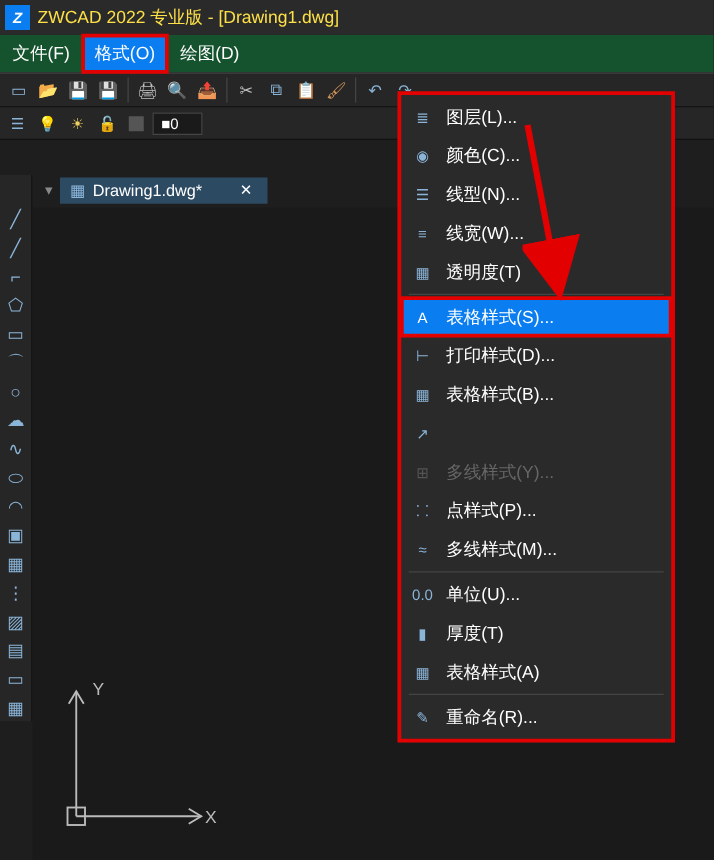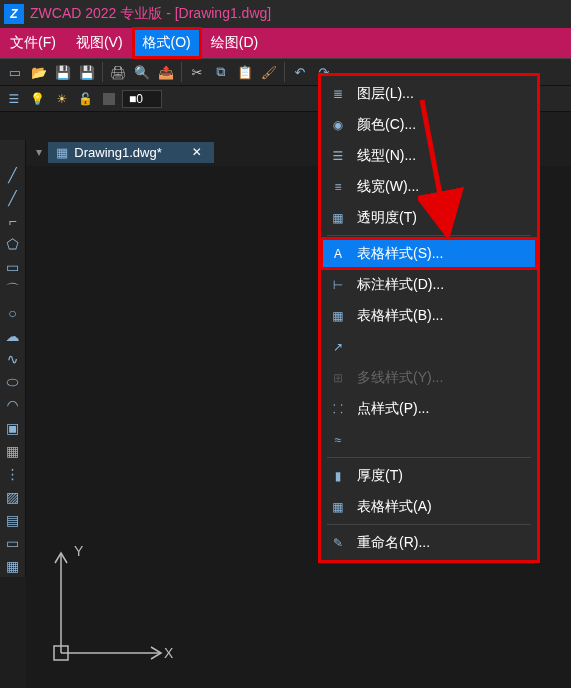--- a/index.html
+++ b/index.html
@@ -1,22 +1,22 @@
 <!DOCTYPE html>
 <html><head>
 <meta charset="utf-8">
 <style>
 * { margin: 0; padding: 0; box-sizing: border-box; font-family: "Microsoft YaHei", "SimSun", sans-serif; }
 body { width: 571px; height: 688px; background: #1e1e1e; overflow: hidden; position: relative; }
 
 .titlebar { height: 28px; background: #2a2a2a; display: flex; align-items: center; padding: 0 4px; gap: 6px; }
 .logo { width: 20px; height: 20px; background: #0a7ef0; display: flex; align-items: center; justify-content: center; color: #fff; font-size: 12px; font-style: italic; font-weight: bold; }
-.title { color: #ec4899; font-size: 14px; }
-
-.menubar { height: 30px; background: #be185d; display: flex; align-items: stretch; }
+.title { color: #fde047; font-size: 14px; }
+
+.menubar { height: 30px; background: #14532d; display: flex; align-items: stretch; }
 .menu-item { color: #fff; font-size: 14px; padding: 0 10px; display: flex; align-items: center; cursor: pointer; }
 .menu-item.active { background: #0a7ef0; }
 .menu-item.boxed { outline: 3px solid #e30000; outline-offset: -2px; }
 
 .toolbar1, .toolbar2 { height: 28px; background: #262626; border-top: 1px solid #404040; border-bottom: 1px solid #111; display: flex; align-items: center; padding: 0 4px; gap: 2px; }
 .tool-btn { width: 22px; height: 22px; display: flex; align-items: center; justify-content: center; cursor: pointer; color: #c0c0c0; font-size: 13px; }
 .tool-sep { width: 1px; height: 20px; background: #444; margin: 0 2px; }
 
 .layer-toolbar { height: 26px; background: #262626; display: flex; align-items: center; padding: 0 4px; gap: 4px; border-bottom: 1px solid #111; }
 .layer-icon { width: 20px; height: 20px; display: flex; align-items: center; justify-content: center; font-size: 12px; }
@@ -51,21 +51,20 @@
 
 <div class="titlebar">
   <div class="logo">Z</div>
   <span class="title">
     <span>ZWCAD 2022 专业版</span> - <span>[Drawing1.dwg]</span>
   </span>
 </div>
 
 <div class="menubar">
   <div class="menu-item">文件(F)</div>
-  <div class="menu-item">视图(V)</div>
   <div class="menu-item active boxed">格式(O)</div>
   <div class="menu-item">绘图(D)</div>
 </div>
 
 <div class="toolbar1">
   <div class="tool-btn" style="color:#8ab4d8">▭</div>
   <div class="tool-btn" style="color:#d8a85a">📂</div>
   <div class="tool-btn" style="color:#5a8ad8">💾</div>
   <div class="tool-btn" style="color:#5a8ad8">💾</div>
   <div class="tool-sep"></div>
@@ -155,41 +154,46 @@
       <span class="dd-icon">▦</span>
       <span>透明度(T)</span>
     </div>
   <div class="dd-sep"></div>
   <div class="dd-item highlighted">
       <span class="dd-icon" style="color:#fff">A</span>
       <span>表格样式(S)...</span>
     </div>
   <div class="dd-item">
       <span class="dd-icon">⊢</span>
-      <span>标注样式(D)...</span>
+      <span>打印样式(D)...</span>
     </div>
   <div class="dd-item">
       <span class="dd-icon">▦</span>
       <span>表格样式(B)...</span>
     </div>
   <div class="dd-item">
       <span class="dd-icon">↗</span>
     </div>
   <div class="dd-item disabled">
       <span class="dd-icon" style="color:#555">⊞</span>
       <span>多线样式(Y)...</span>
     </div>
   <div class="dd-item">
       <span class="dd-icon">⸬</span>
       <span>点样式(P)...</span>
     </div>
   <div class="dd-item">
       <span class="dd-icon">≈</span>
+      <span>多线样式(M)...</span>
     </div>
   <div class="dd-sep"></div>
+  <div class="dd-item">
+      <span class="dd-icon">0.0</span>
+      <span>单位(U)...</span>
+    </div>
   <div class="dd-item">
       <span class="dd-icon">▮</span>
       <span>厚度(T)</span>
     </div>
   <div class="dd-item">
       <span class="dd-icon">▦</span>
       <span>表格样式(A)</span>
     </div>
   <div class="dd-sep"></div>
   <div class="dd-item">

